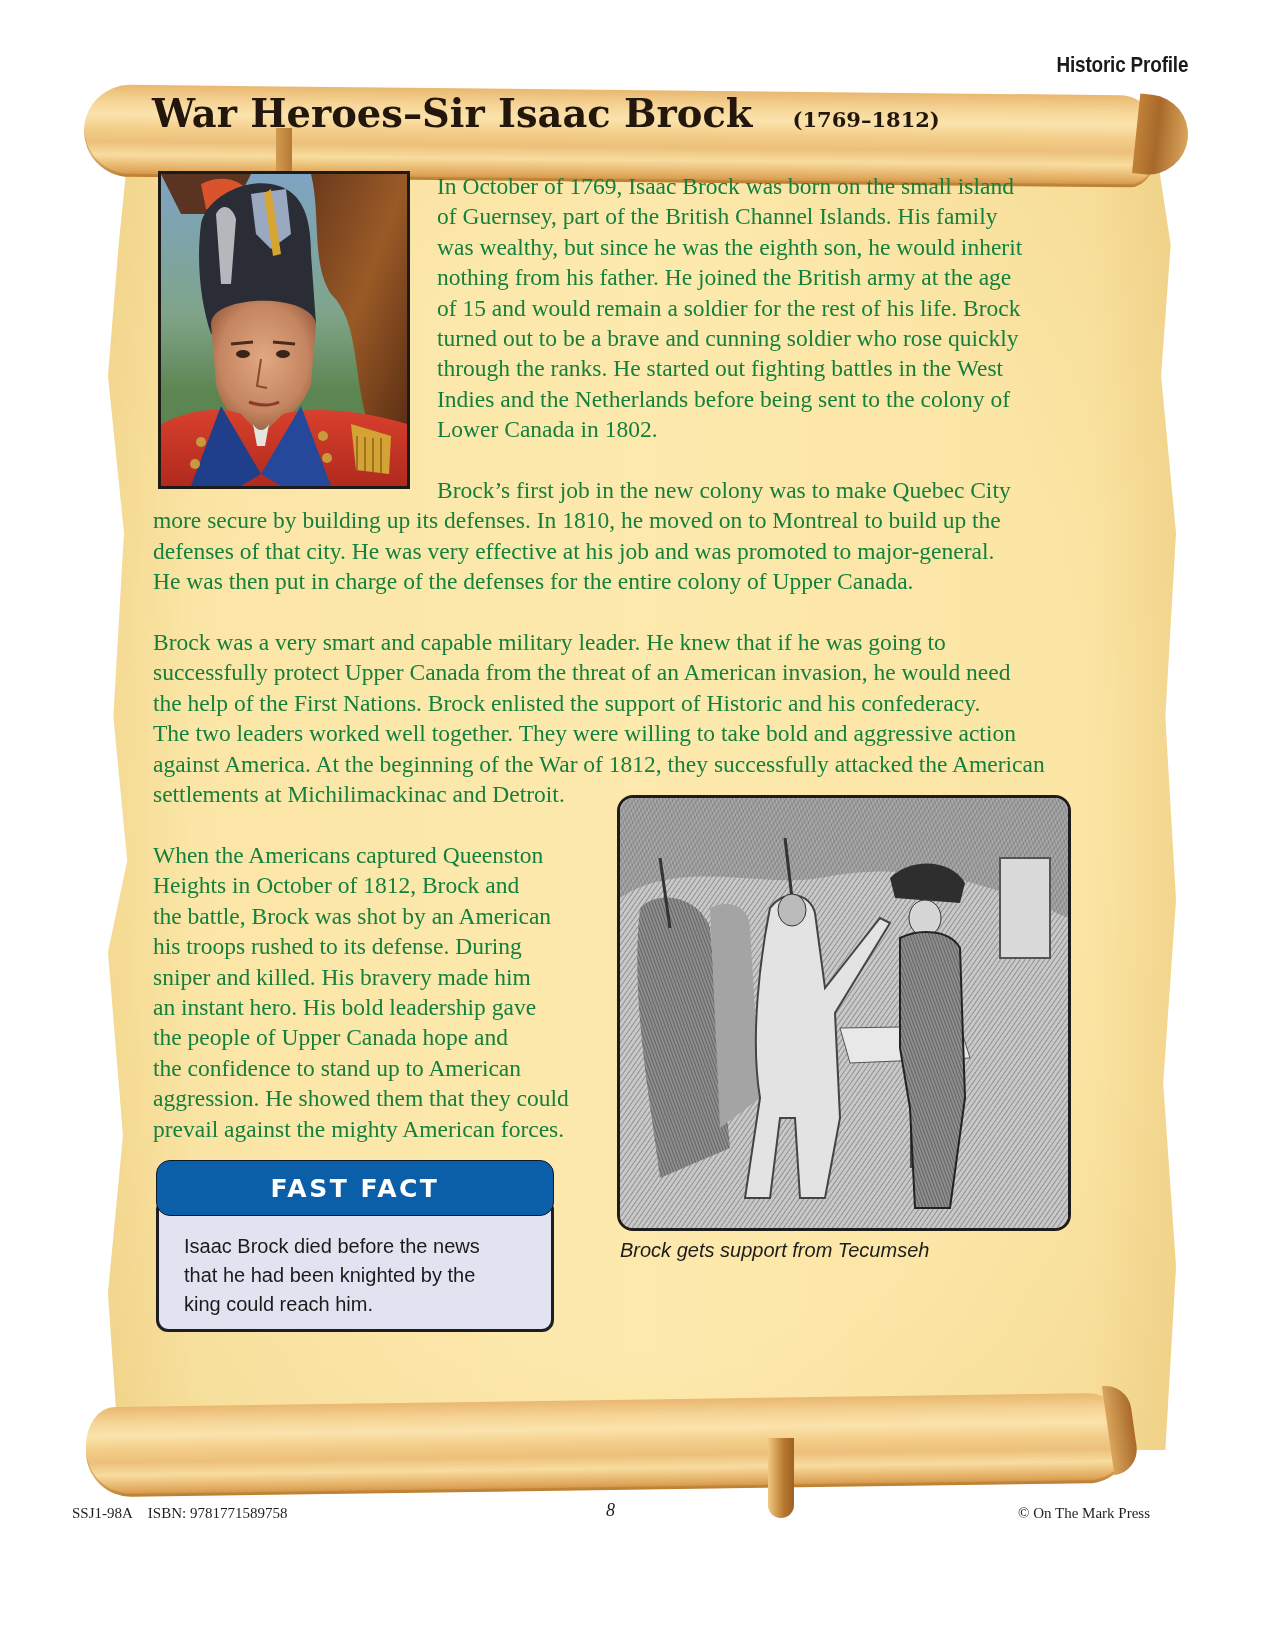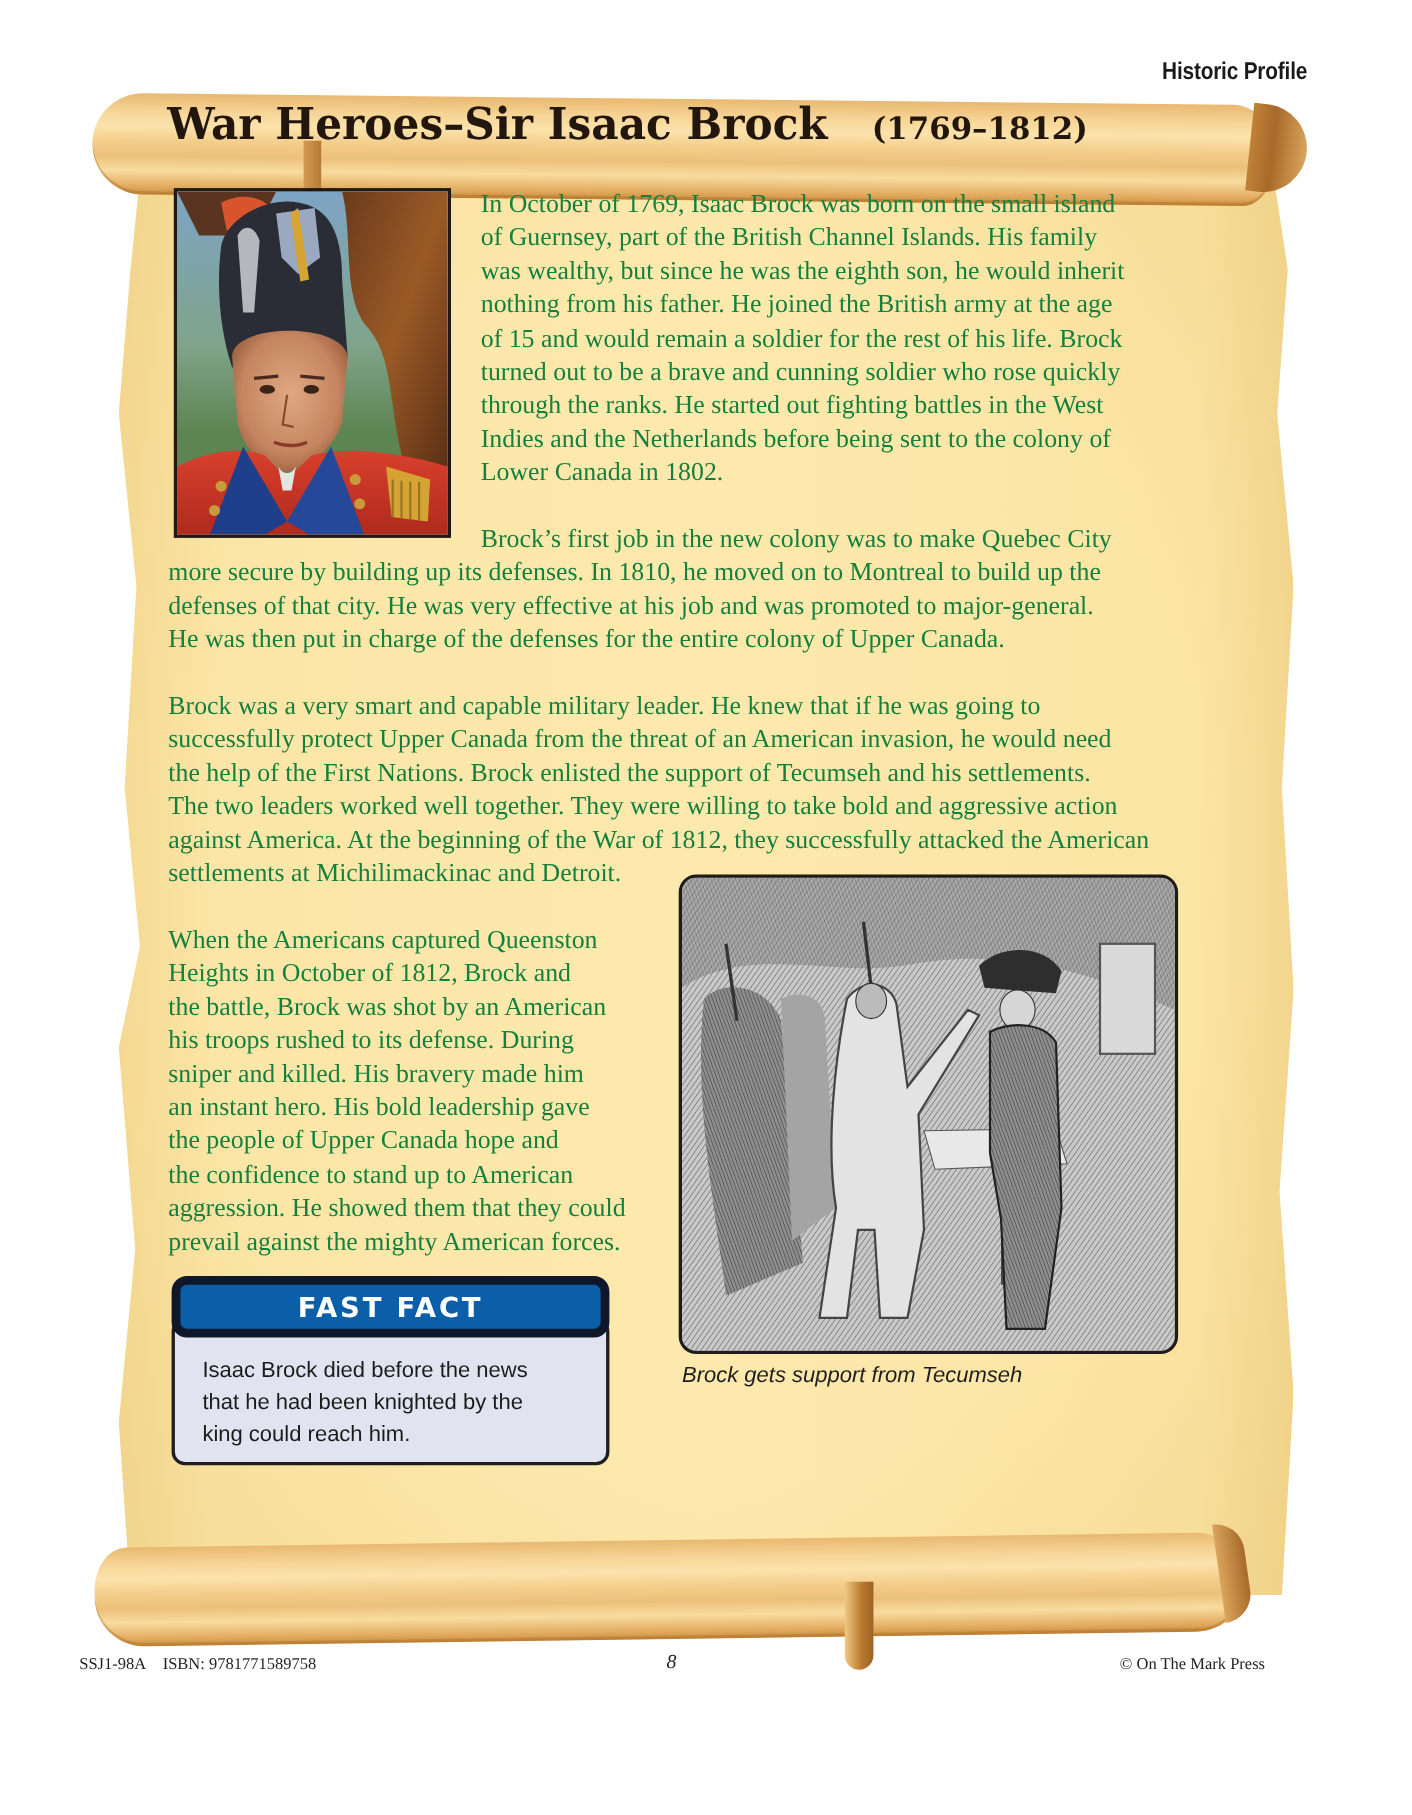--- a/index.html
+++ b/index.html
@@ -25,42 +25,42 @@
   .roll-top-notch { position: absolute; left: 276px; top: 128px; width: 16px; height: 56px; border-radius: 0 0 10px 10px;
     background: linear-gradient(90deg, #d29a50, #b57a35); }
   .roll-bottom { left: 86px; top: 1400px; width: 1046px; height: 90px; transform: rotate(-0.8deg); border-radius: 30px 46px 46px 46px / 40px 46px 46px 46px; }
   .roll-bottom-curl { position: absolute; left: 1108px; top: 1384px; width: 26px; height: 90px; border-radius: 0 30px 30px 0;
     background: linear-gradient(90deg, #d9a55c, #a8692a); transform: rotate(-8deg); }
   .roll-bottom-notch { position: absolute; left: 768px; top: 1438px; width: 26px; height: 80px; border-radius: 0 0 14px 14px;
     background: linear-gradient(90deg, #f1c983 0%, #b9782f 60%, #9c6224 100%); }
 
   .title { position: absolute; left: 152px; top: 89px; white-space: nowrap; font-family: "DejaVu Serif", serif; }
   .title-main { font-size: 40px; font-weight: bold; letter-spacing: 0px; color: #23170d; font-style: normal; transform: scaleX(0.96); display: inline-block; transform-origin: left center; }
-  .title-years { font-size: 28px; color: #23170d; margin-left: 4px; }
+  .title-years { font-size: 21px; color: #23170d; margin-left: 4px; }
 
   
   .portrait { position: absolute; left: 158px; top: 171px; width: 252px; height: 318px; border: 3px solid #1e1a16; box-sizing: border-box; overflow: hidden;
     background: linear-gradient(180deg, #7fa4c0 0%, #8db0a4 35%, #6f9a6e 55%, #58804f 70%, #c03b28 72%); }
   .portrait svg { display: block; }
 
   .body-text { position: absolute; font-size: 23.5px; line-height: 30.4px; color: #15803d; margin: 0; }
   .p1 { left: 437px; top: 171px; width: 640px; }
   .p2 { left: 153px; top: 475px; width: 920px; text-indent: 284px; }
   .p3 { left: 153px; top: 627px; width: 930px; }
   .p4 { left: 153px; top: 840px; width: 450px; }
   .line { display: block; white-space: nowrap; }
 
   
   .engraving { position: absolute; left: 617px; top: 795px; width: 454px; height: 436px; border: 3px solid #1f1b18; border-radius: 16px; overflow: hidden; box-sizing: border-box; background: #bdbdbd; }
   .caption { position: absolute; left: 620px; top: 1239px; font-family: "Liberation Sans", sans-serif; font-style: italic; font-size: 20px; color: #1d1d1d; }
 
   
   .fastfact { position: absolute; left: 156px; top: 1160px; width: 398px; height: 172px; }
   .ff-body { position: absolute; left: 0; top: 38px; width: 398px; height: 134px; box-sizing: border-box; border: 3px solid #1e1e22; border-radius: 12px; background: #e1e4f0; }
-  .ff-head { position: absolute; left: 0; top: 0; width: 398px; height: 56px; box-sizing: border-box; border: 8px solid #0f172a; border-radius: 14px; background: #0b5ea8; display: flex; align-items: center; justify-content: center; }
+  .ff-head { position: absolute; left: 0; top: 0; width: 398px; height: 56px; box-sizing: border-box; border: 1px solid #0f172a; border-radius: 14px; background: #0b5ea8; display: flex; align-items: center; justify-content: center; }
   .ff-title { font-family: "DejaVu Sans", sans-serif; font-weight: bold; color: #ffffff; font-size: 25px; letter-spacing: 2.5px; }
   .ff-text { position: absolute; left: 28px; top: 72px; width: 350px; font-family: "Liberation Sans", sans-serif; font-size: 20px; line-height: 29px; color: #1b1b1b; }
 
   .footer { position: absolute; top: 1505px; font-family: "Liberation Serif", serif; font-size: 15px; color: #1f1f1f; }
   .footer-left { left: 72px; }
   .footer-center { left: 606px; font-size: 18px; top: 1500px; font-style: italic; }
   .footer-right { right: 134px; }
 </style>
 </head>
 <body>
@@ -153,21 +153,21 @@
 <p class="body-text p2" style="text-indent:0;">
   <span class="line" style="padding-left:284px;">Brock’s first job in the new colony was to make Quebec City</span>
   <span class="line">more secure by building up its defenses. In 1810, he moved on to Montreal to build up the</span>
   <span class="line">defenses of that city. He was very effective at his job and was promoted to major-general.</span>
   <span class="line">He was then put in charge of the defenses for the entire colony of Upper Canada.</span>
 </p>
 
 <p class="body-text p3">
   <span class="line">Brock was a very smart and capable military leader. He knew that if he was going to</span>
   <span class="line">successfully protect Upper Canada from the threat of an American invasion, he would need</span>
-  <span class="line">the help of the First Nations. Brock enlisted the support of Tecumseh and his settlements.</span>
+  <span class="line">the help of the First Nations. Brock enlisted the support of Historic and his confederacy.</span>
   <span class="line">The two leaders worked well together. They were willing to take bold and aggressive action</span>
   <span class="line">against America. At the beginning of the War of 1812, they successfully attacked the American</span>
   <span class="line">settlements at Michilimackinac and Detroit.</span>
 </p>
 
 <p class="body-text p4">
   <span class="line">When the Americans captured Queenston</span>
   <span class="line">Heights in October of 1812, Brock and</span>
   <span class="line">the battle, Brock was shot by an American</span>
   <span class="line">his troops rushed to its defense. During</span>

